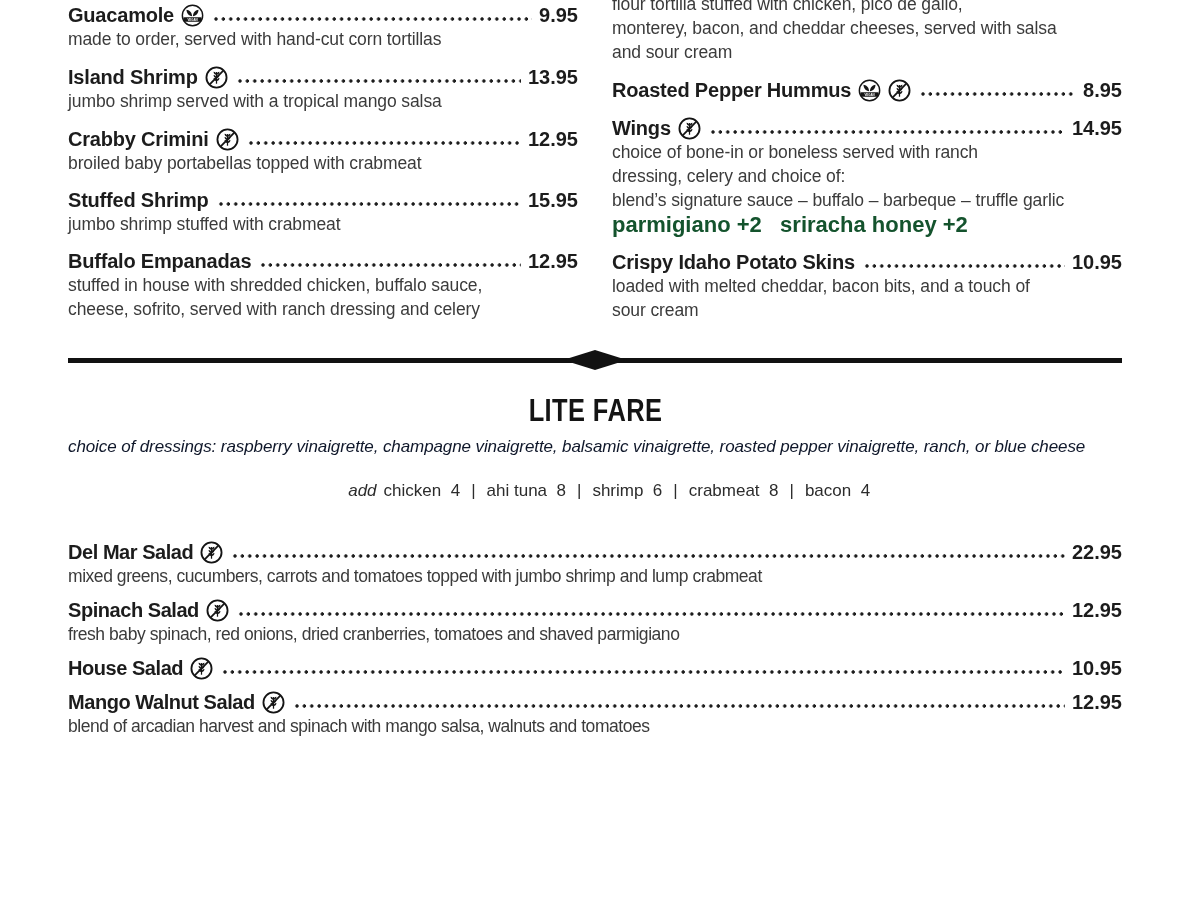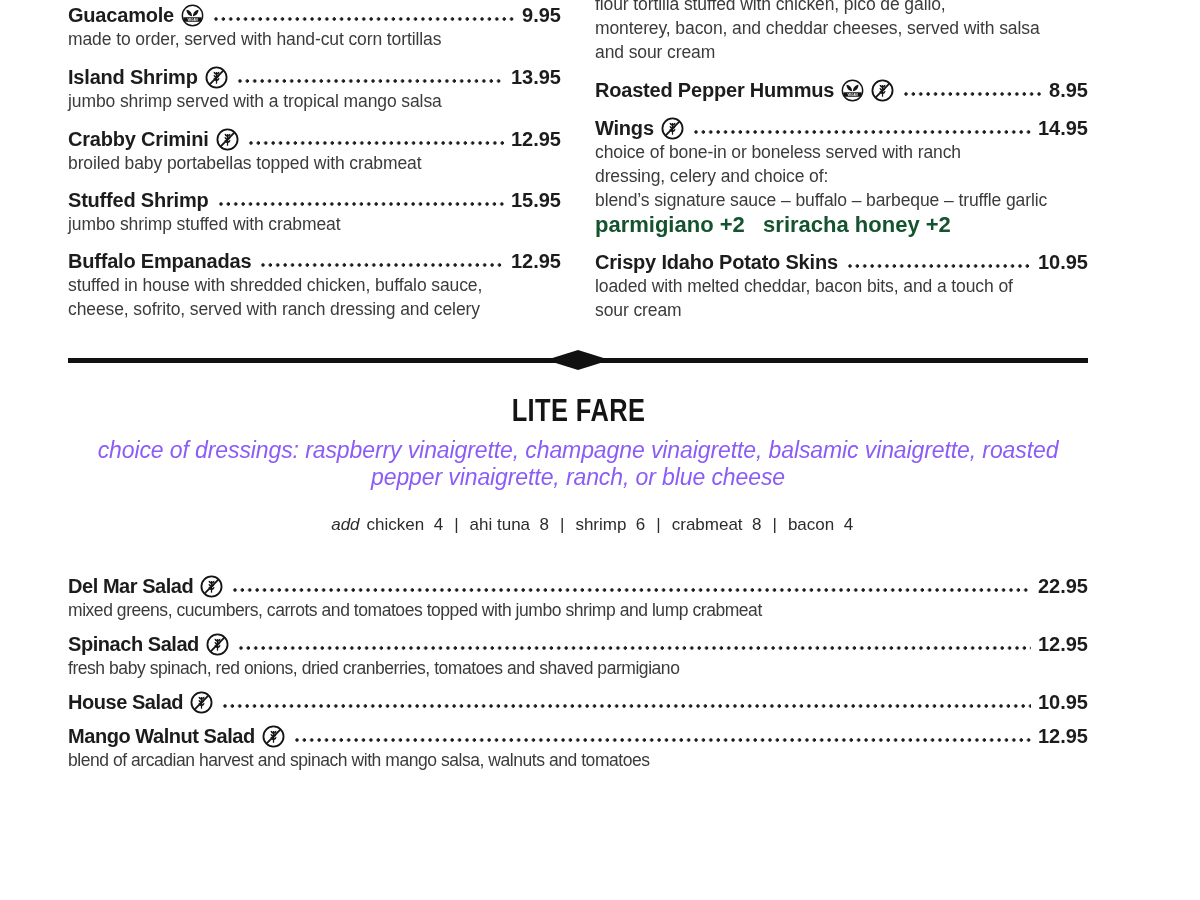--- a/index.html
+++ b/index.html
@@ -3,21 +3,21 @@
 <meta charset="utf-8">
 <style>
   * { box-sizing: border-box; }
   html, body { margin: 0; padding: 0; }
   body {
     width: 1200px; height: 900px; overflow: hidden;
     background: #ffffff;
     font-family: "Liberation Sans", sans-serif;
     color: #1c1c1c;
   }
-  .page { padding: 2px 112px 0 68px; }
+  .page { padding: 2px 78px 0 68px; }
 
   
   .cols { display: flex; gap: 34px; }
   .col { width: 510px; }
   .col-right { margin-top: -10px; }
 
   
   .mi { margin-bottom: 13px; }
   .mi-row { display: flex; align-items: flex-end; }
   .mi-name { font-weight: bold; font-size: 20px; line-height: 24px; letter-spacing: -0.2px; white-space: nowrap; }
@@ -41,22 +41,22 @@
     clip-path: polygon(0 50%, 50% 0, 100% 50%, 50% 100%);
   }
 
   
   .lf-title { text-align: center; margin: 22px 0 8px; }
   .lf-title span {
     display: inline-block; font-size: 31px; font-weight: 800;
     letter-spacing: 0.5px; transform: scaleX(0.82); color: #141414;
   }
   .lf-dressings {
-    text-align: center; font-style: italic; font-size: 23px;
-    color: #8b5cf6; letter-spacing: -0.1px; margin-bottom: 4px;
+    font-style: italic; font-size: 17px;
+    color: #0f172a; letter-spacing: -0.1px; margin-bottom: 4px;
   }
   .lf-add { text-align: center; font-size: 17px; color: #2c2c2c; white-space: pre-wrap; }
   .lf-add .prefix { font-style: italic; margin-right: 7px; }
   .lf-add .sep { margin: 0 11px; }
   .lf-items { margin-top: 18px; }
   .lf-items .mi { margin-bottom: 9px; }
   .lf-items .mi-name, .lf-items .mi-desc { letter-spacing: -0.45px; }
 </style>
 </head>
 <body>

